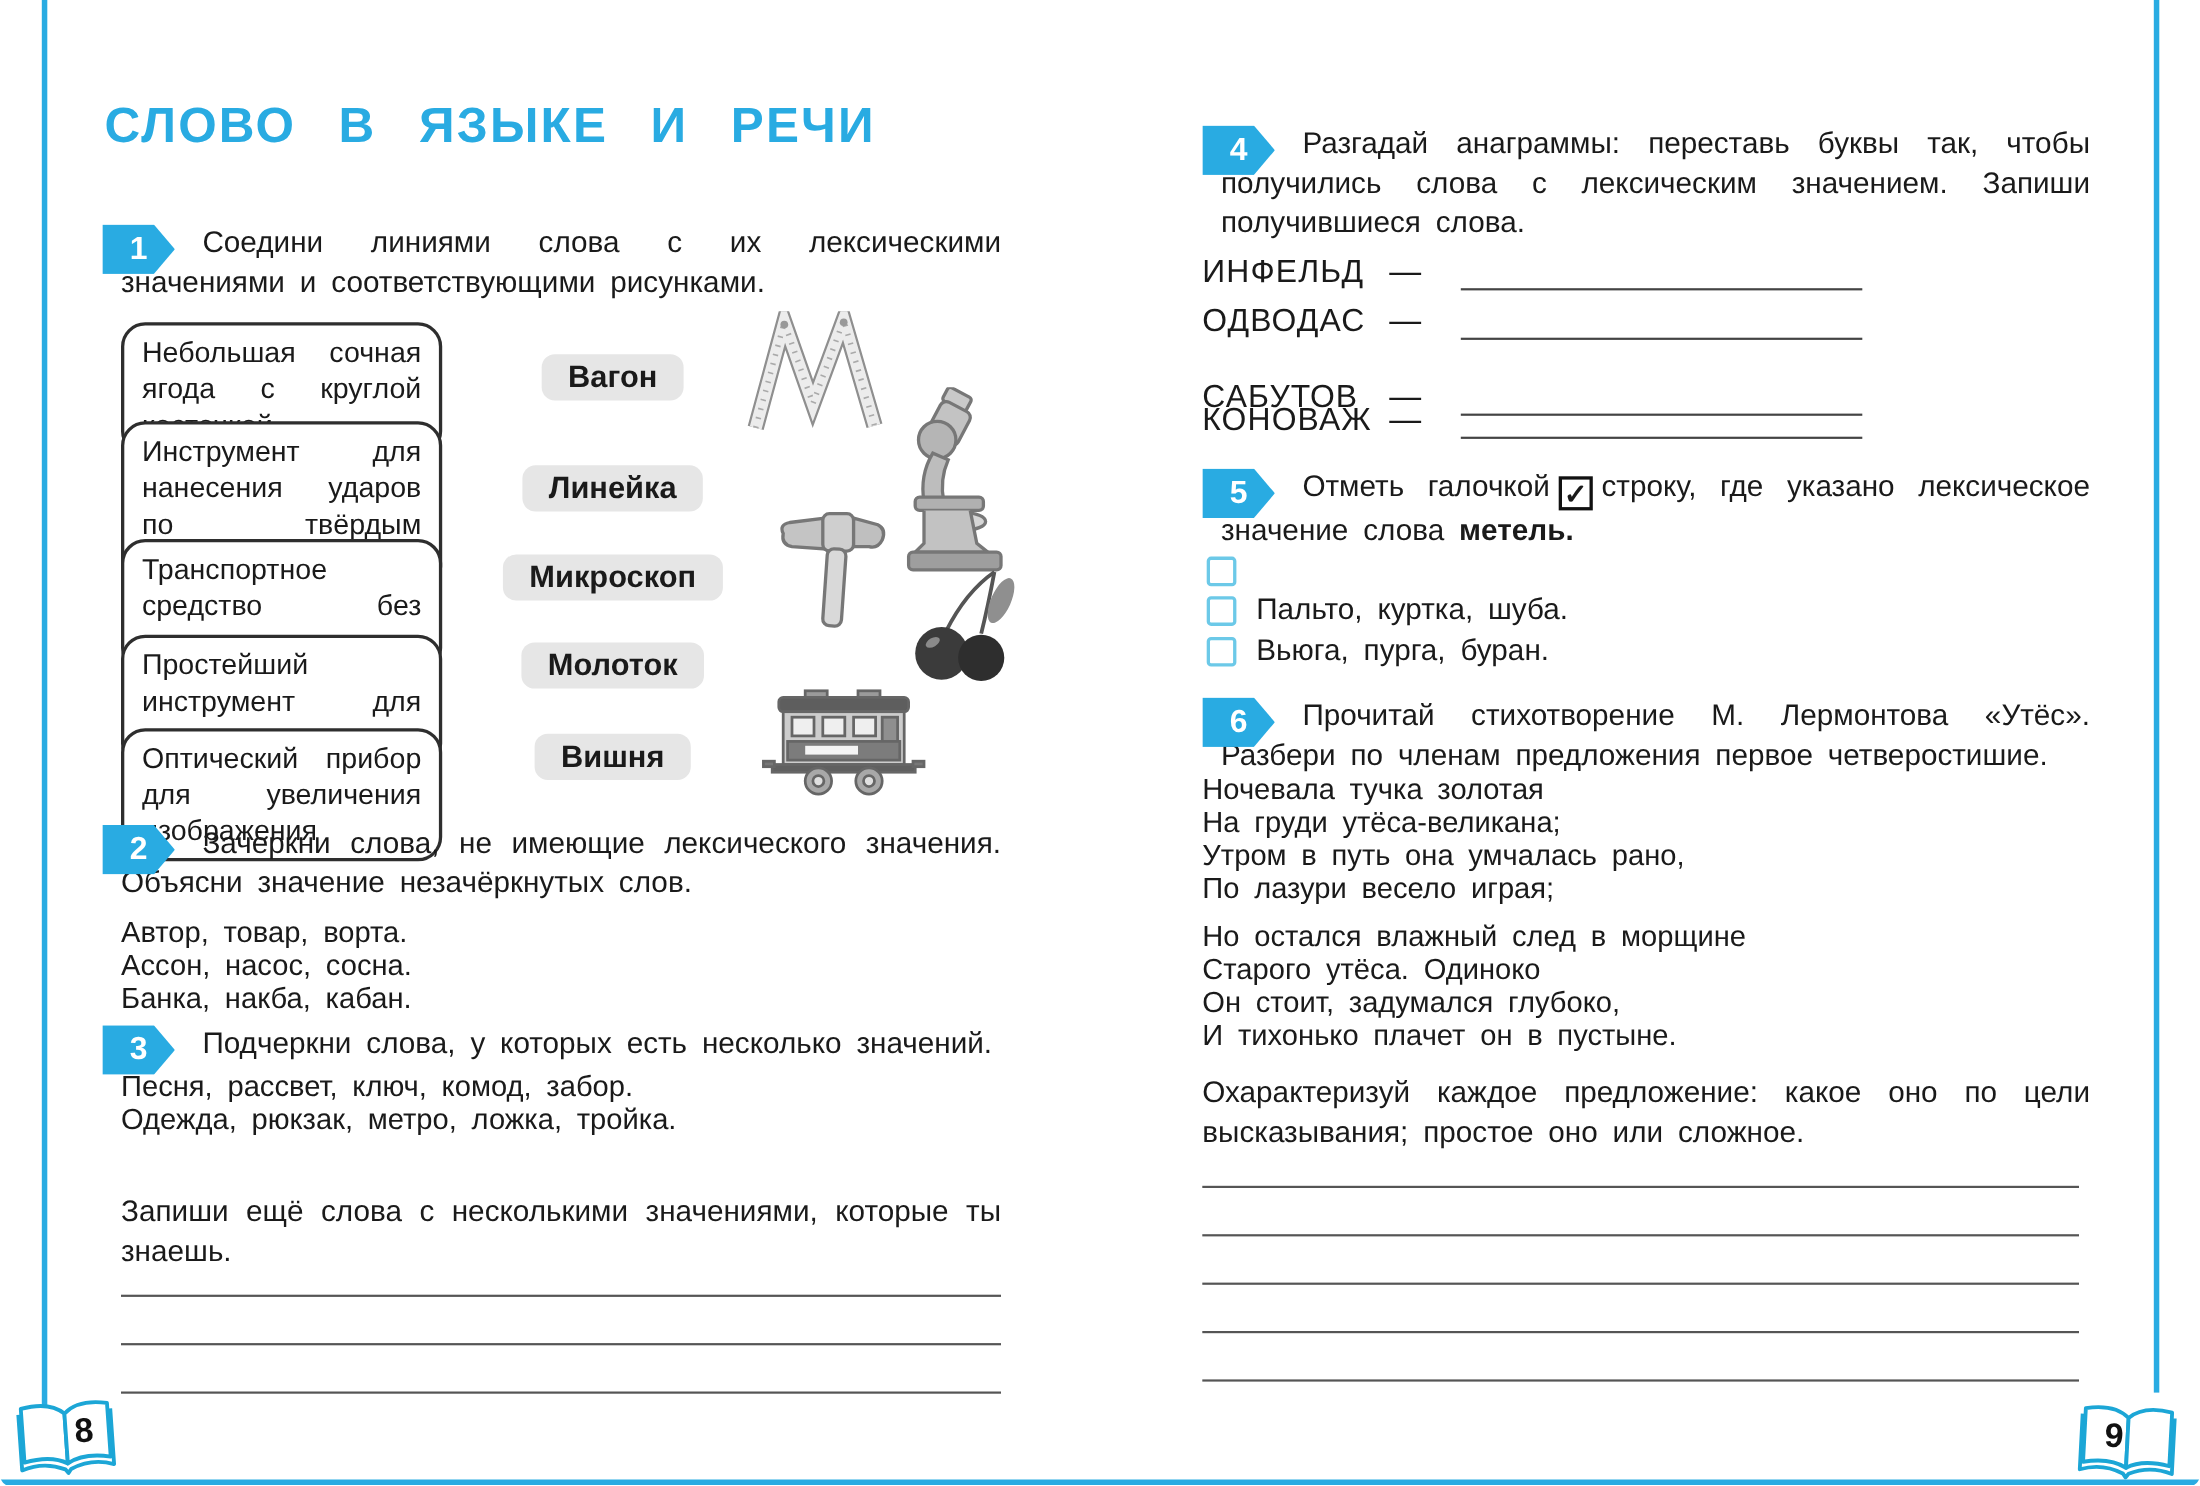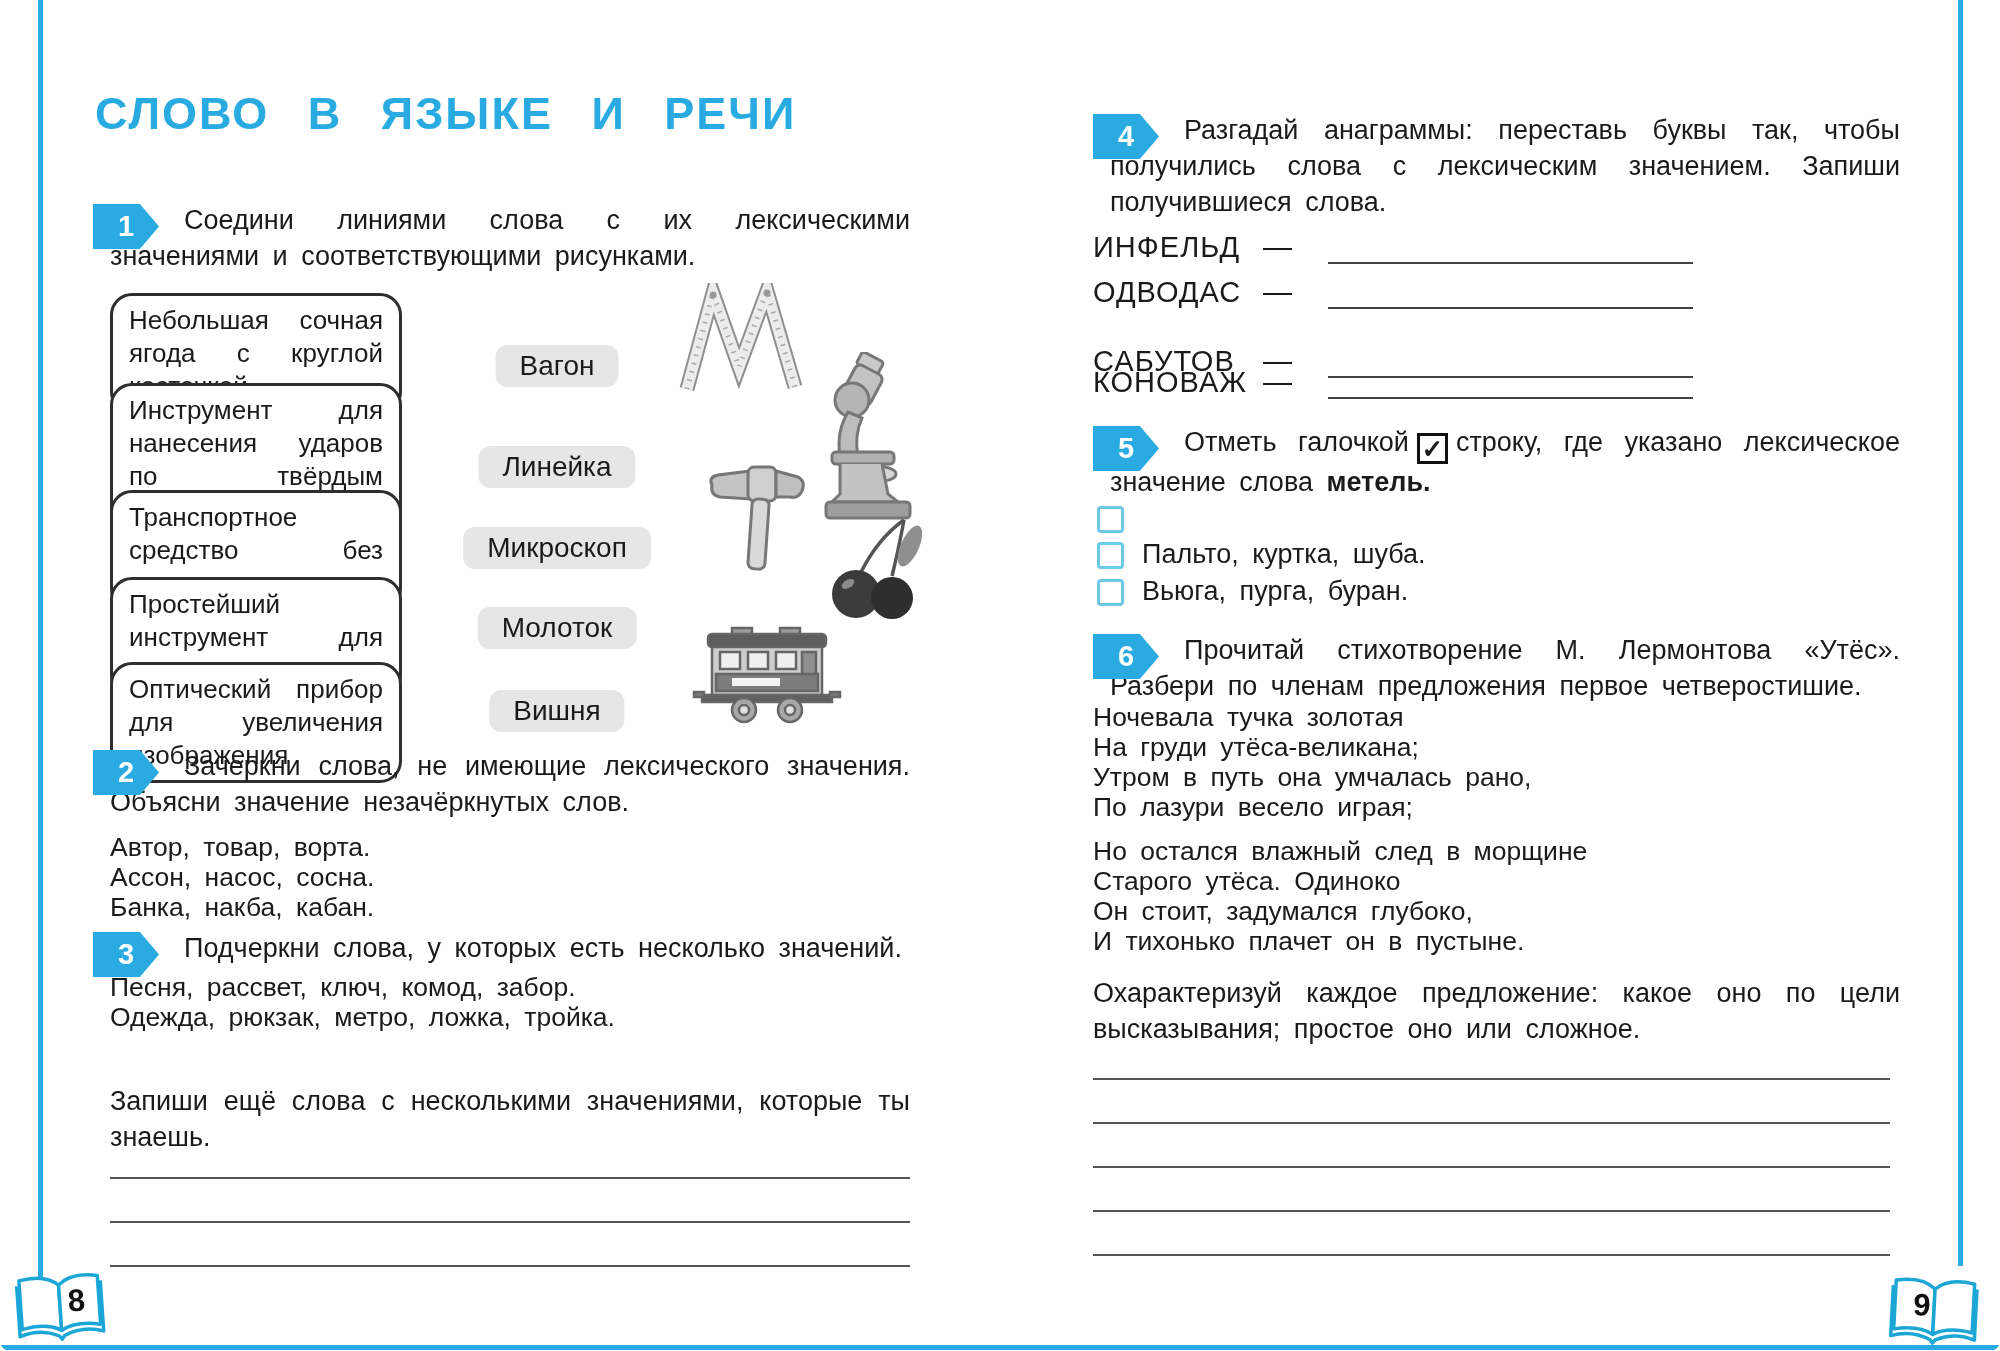--- a/index.html
+++ b/index.html
@@ -28,21 +28,21 @@
   .task.nobadge p { text-indent:0; }
 
   .defbox {
     position:absolute; left:110px; width:292px;
     border:3px solid #2e2e2e; border-radius:22px; padding:8px 16px;
     font-size:26px; line-height:33px; text-align:justify; word-spacing:4px; background:#fff;
   }
   .chip {
     position:absolute; transform:translateX(-50%);
     background:#e6e6e6; border-radius:12px; padding:5px 24px;
-    font-weight:normal; font-size:28px; white-space:nowrap;margin-top:23px;
+    font-weight:bold; font-size:28px; white-space:nowrap;
   }
   .pic { position:absolute; }
   .pic svg { display:block; width:100%; height:100%; }
 
   .rows { position:absolute; font-size:26.5px; line-height:30px; word-spacing:6px; }
   .poem { position:absolute; font-size:26.5px; line-height:30px; word-spacing:6px; }
 
   .wline { position:absolute; border-top:2.5px solid #555; height:0; }
 
   .ana { position:absolute; display:flex; align-items:flex-end; width:600px; height:38px; }

